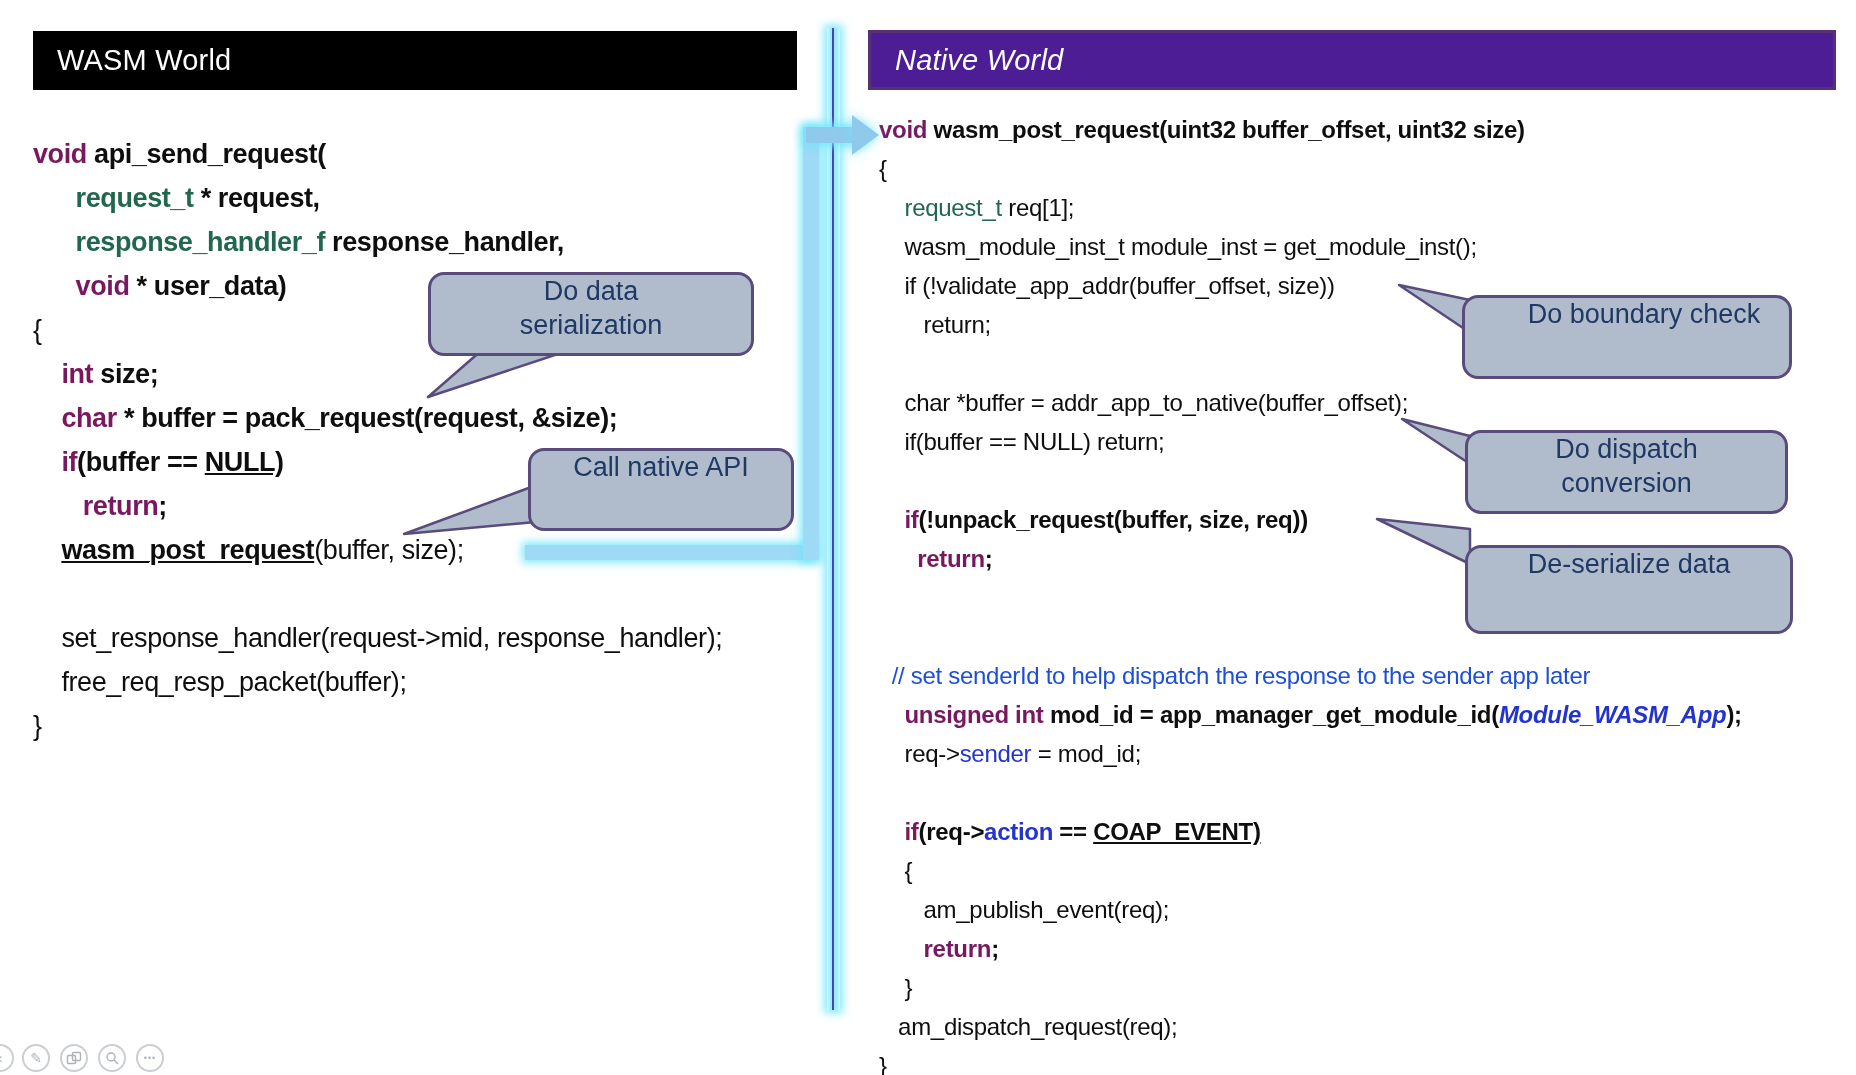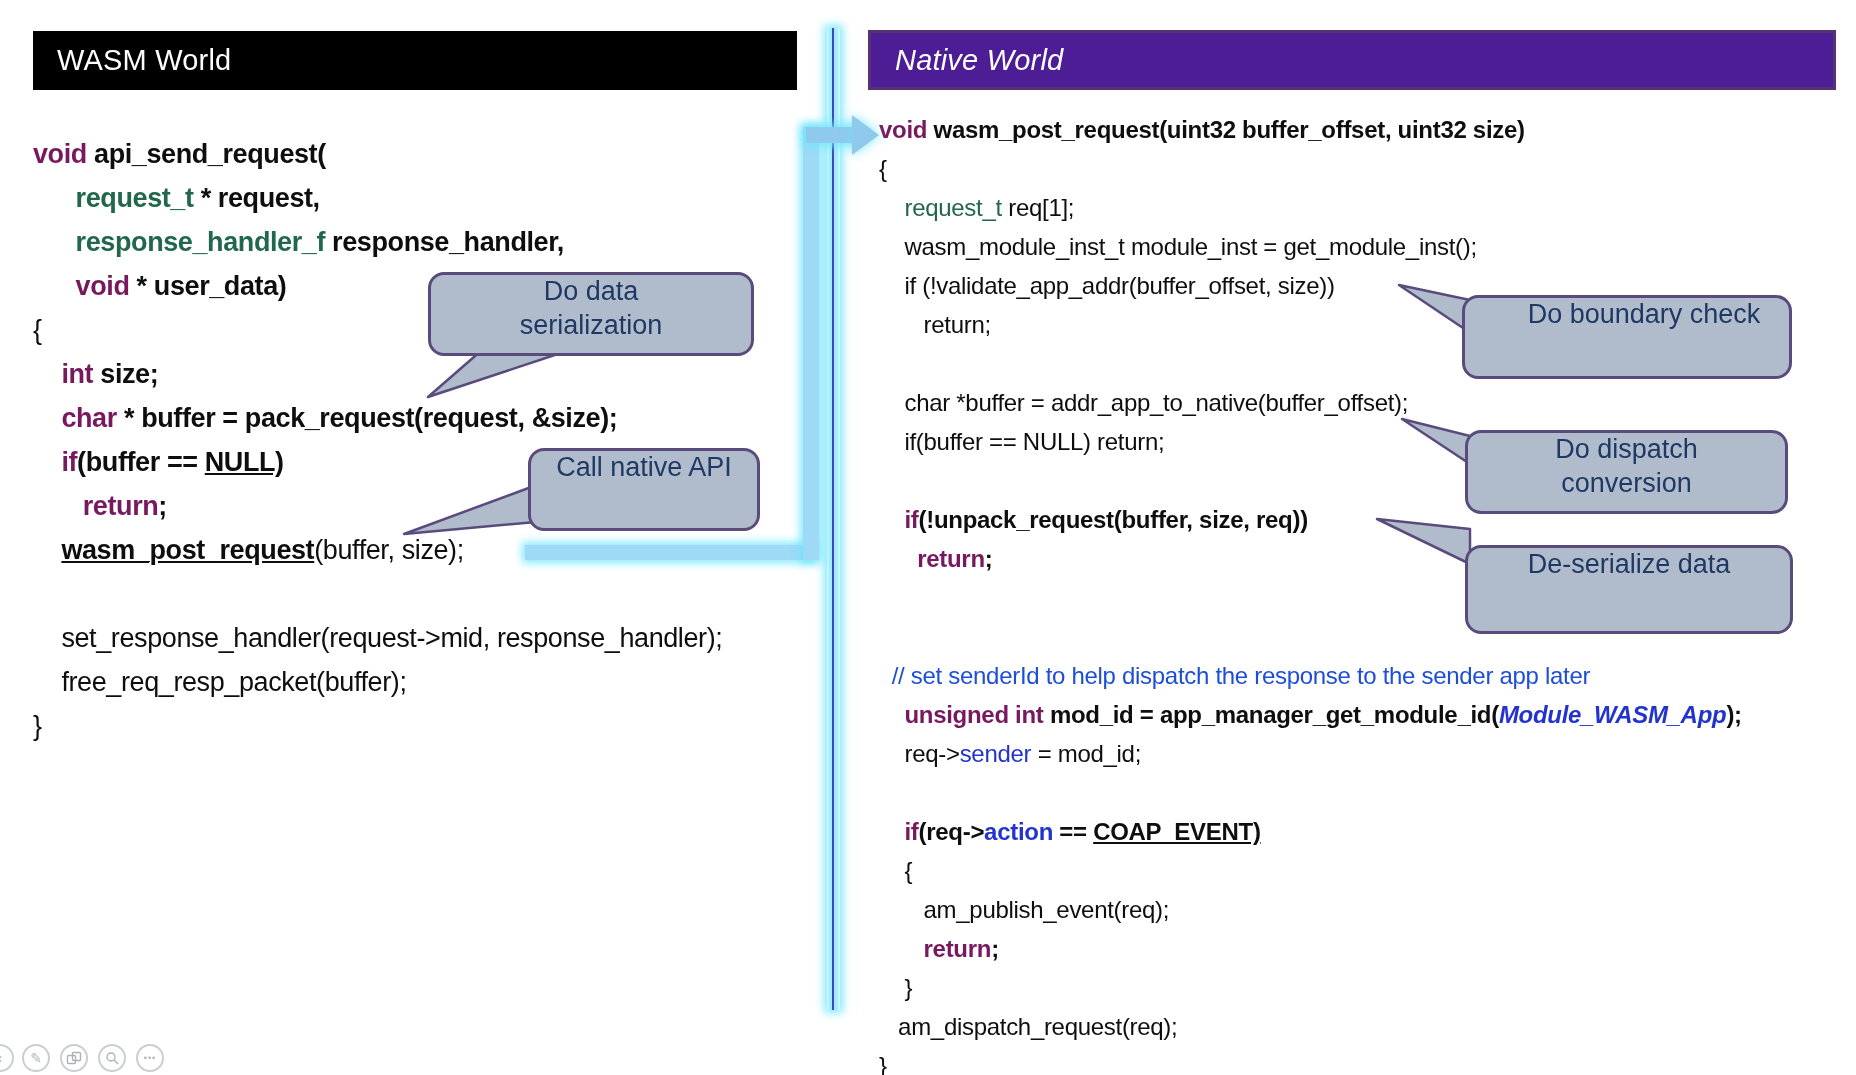--- a/index.html
+++ b/index.html
@@ -22,21 +22,21 @@
   .kw{color:#78195F;}
   .ty{color:#21674D;}
   .bl{color:#2334CE;}
   .cm{color:#1d4ed8;}
   
   .bubble{position:absolute;background:#B0BCCB;border:3px solid #5A4B7D;border-radius:16px;
           color:#1F3864;font-size:27px;line-height:1.25;display:flex;
           justify-content:center;text-align:center;box-sizing:border-box;z-index:6;}
   #b-ds{left:428px;top:272px;width:326px;height:84px;}
   #b-ds .txt{max-width:200px;}
-  #b-cn{left:528px;top:448px;width:232px;height:83px;}
+  #b-cn{left:528px;top:448px;width:266px;height:83px;}
   #b-bc{left:1462px;top:295px;width:330px;height:84px;padding-left:34px;}
   #b-ac{left:1465px;top:430px;width:323px;height:84px;}
   #b-ac .txt{max-width:220px;}
   #b-dd{left:1465px;top:545px;width:328px;height:89px;}
   
   #tails{position:absolute;left:0;top:0;width:1856px;height:1075px;z-index:5;pointer-events:none;}
   
   .glow{box-shadow:0 0 9px 3px rgba(108,229,252,.85);}
   #divider{position:absolute;left:827px;top:28px;width:13px;height:982px;z-index:3;
            background:linear-gradient(90deg,#D6F8FF,#9FEDFC 25%,#9FEDFC 75%,#D6F8FF);}

